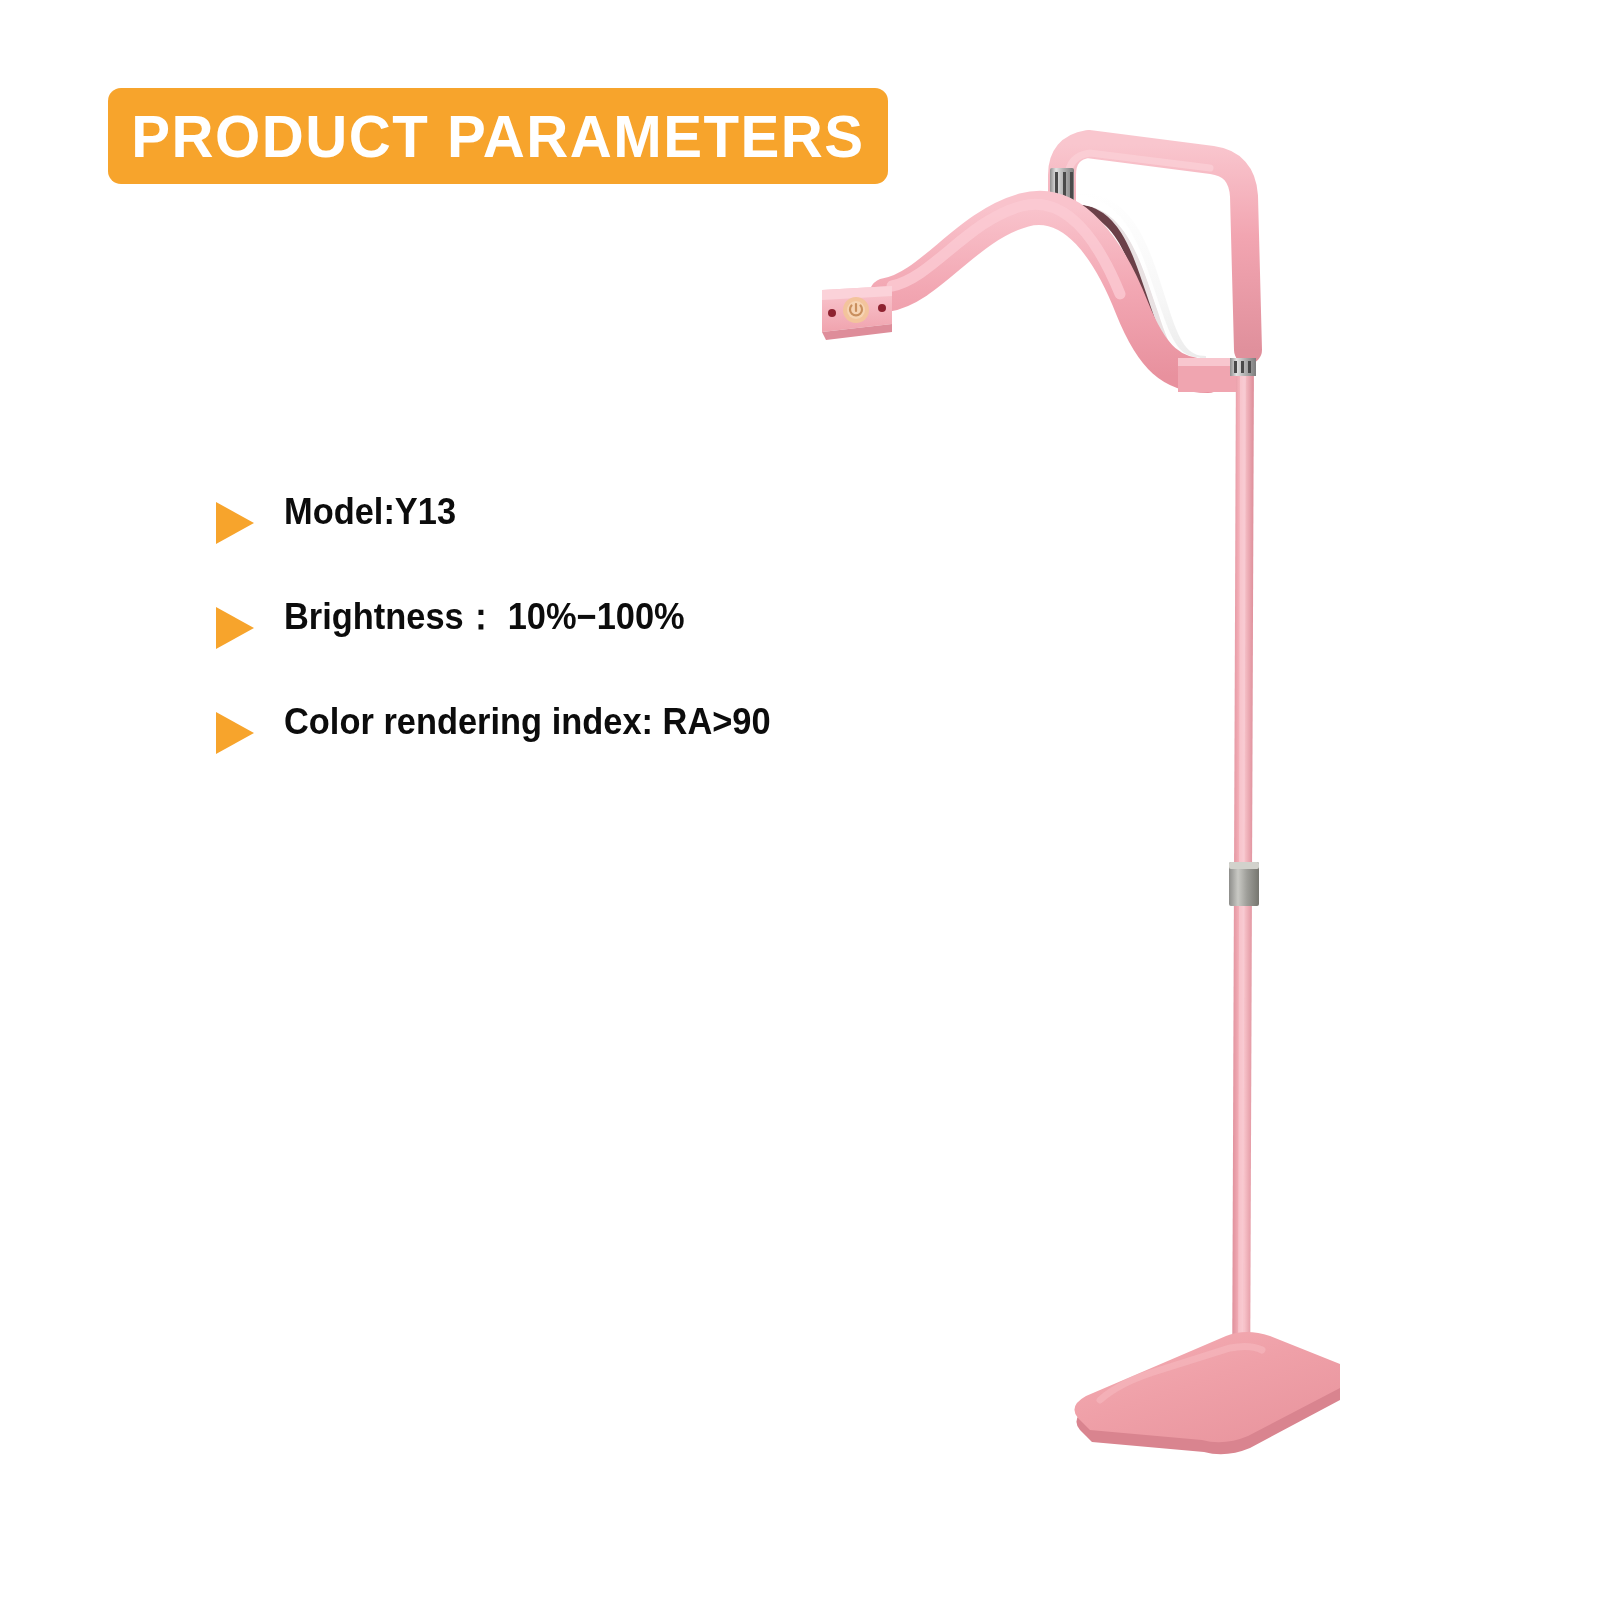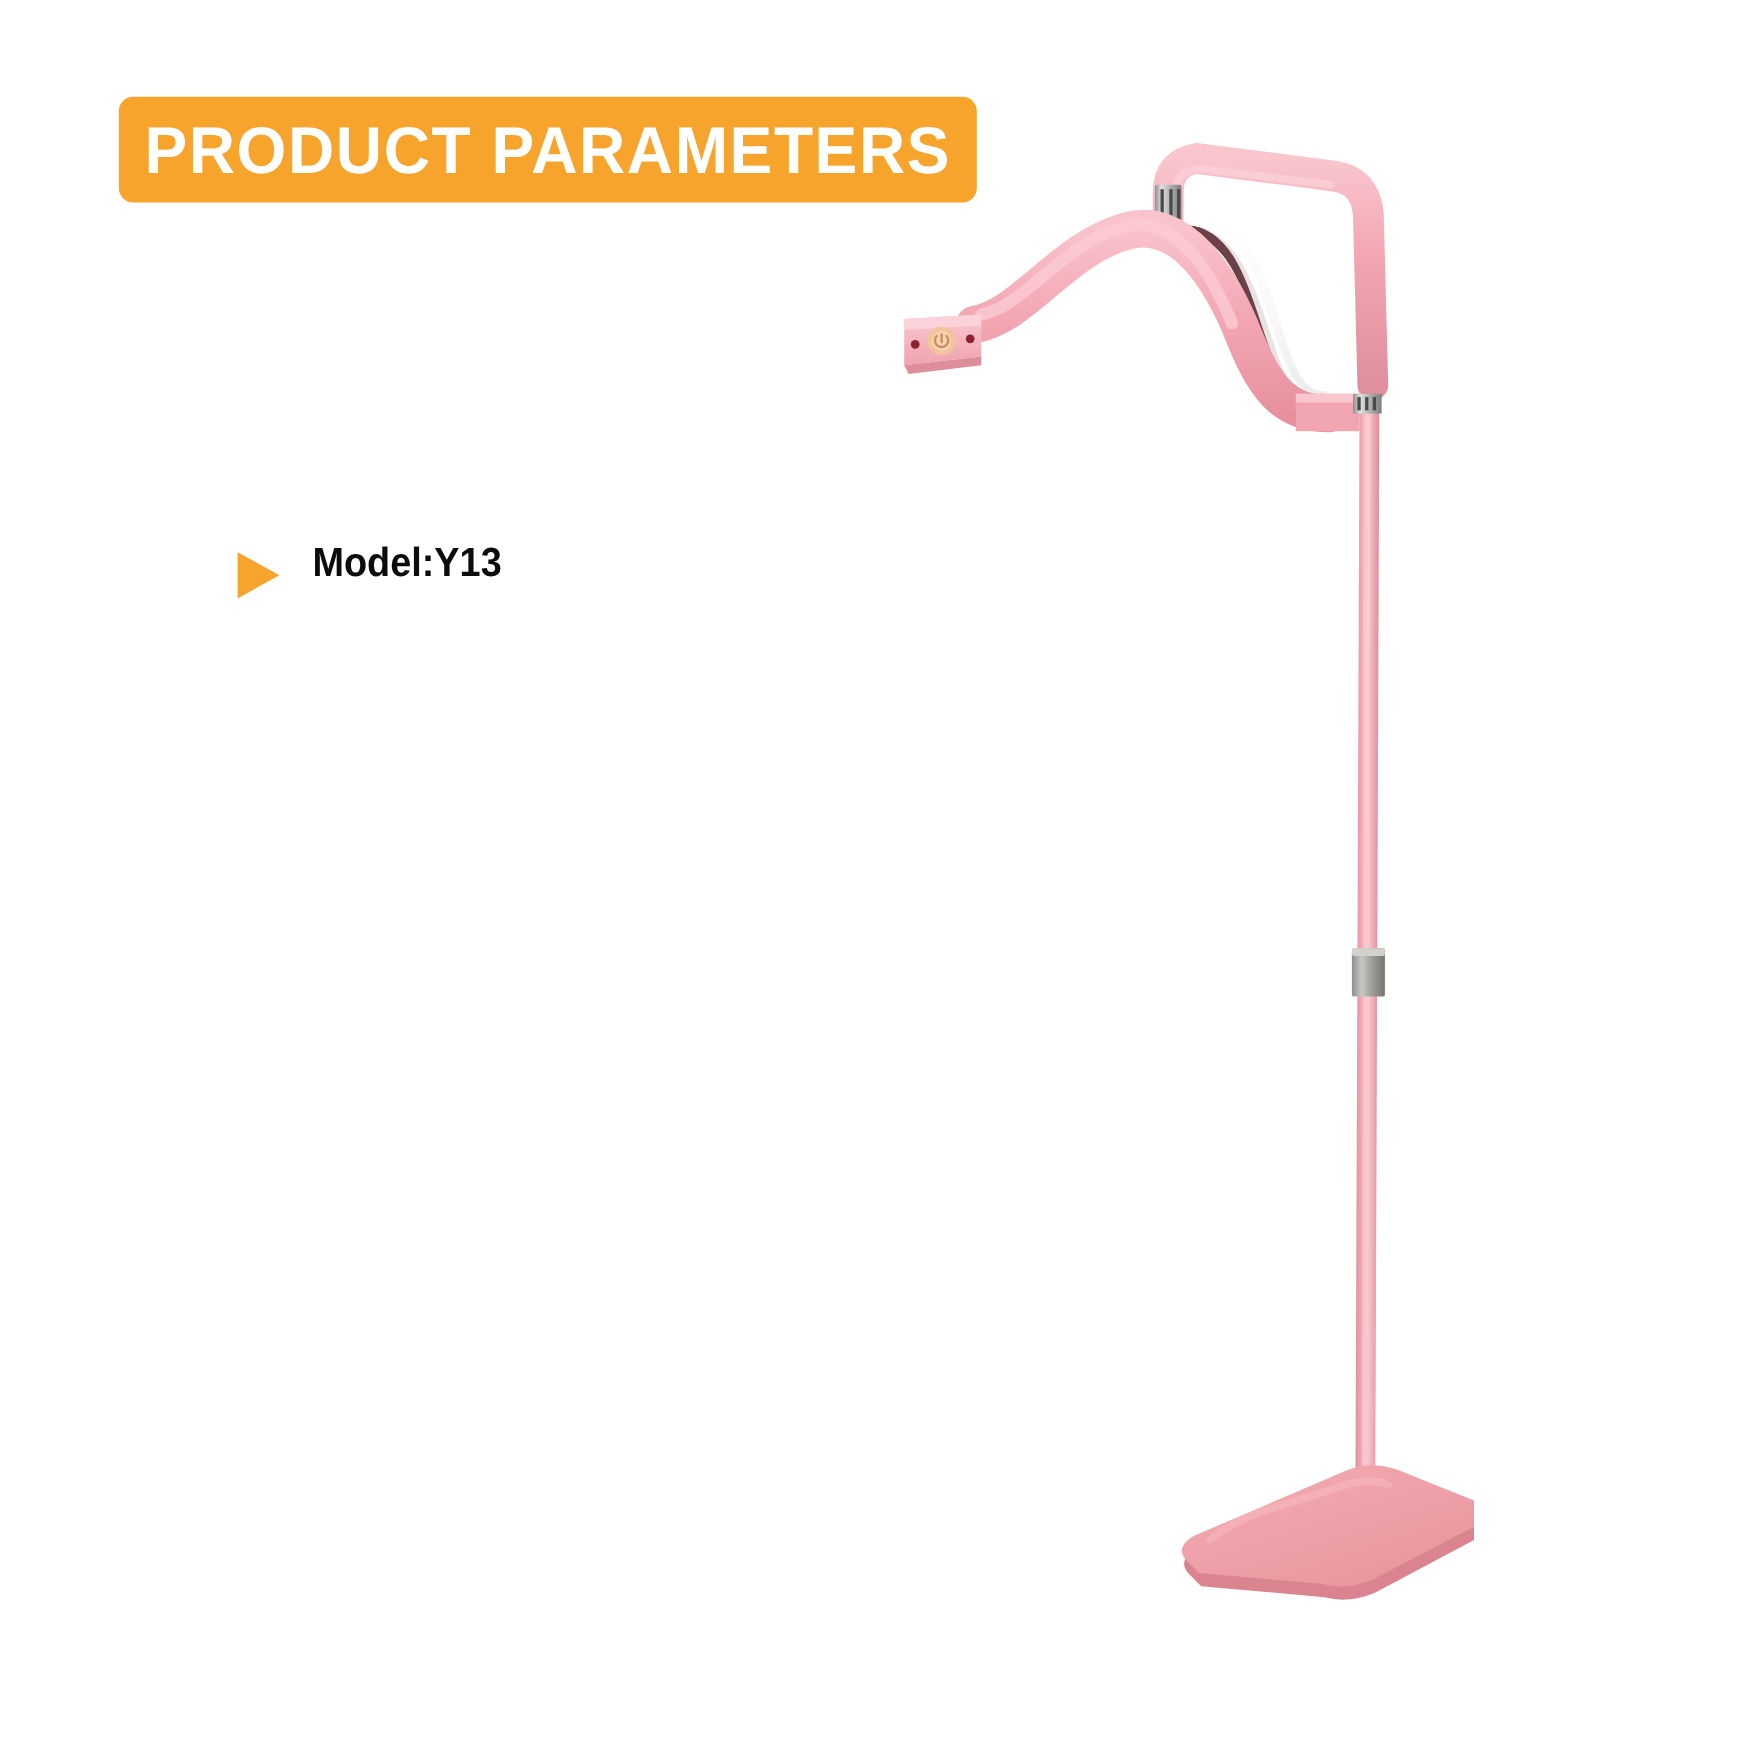--- a/index.html
+++ b/index.html
@@ -100,21 +100,29 @@
 
     <div class="spec-row">
       <span class="bullet-tri"></span>
       <span class="spec-text">Model:Y13</span>
     </div>
 
 
 
 
 
-
+    <div class="spec-row">
+      <span class="bullet-tri"></span>
+      <span class="spec-text">Brightness：  10%−100%</span>
+    </div>
+
+    <div class="spec-row">
+      <span class="bullet-tri"></span>
+      <span class="spec-text">Color rendering index: RA&gt;90</span>
+    </div>
 
   </div>
 
   <div id="lamp">
     <svg width="560" height="1440" viewBox="0 0 560 1440" xmlns="http://www.w3.org/2000/svg">
       <defs>
         <linearGradient id="gPole" x1="0" y1="0" x2="1" y2="0">
           <stop offset="0%" stop-color="#DE8E9A"></stop>
           <stop offset="30%" stop-color="#F3AEB7"></stop>
           <stop offset="55%" stop-color="#F8C4CB"></stop>

